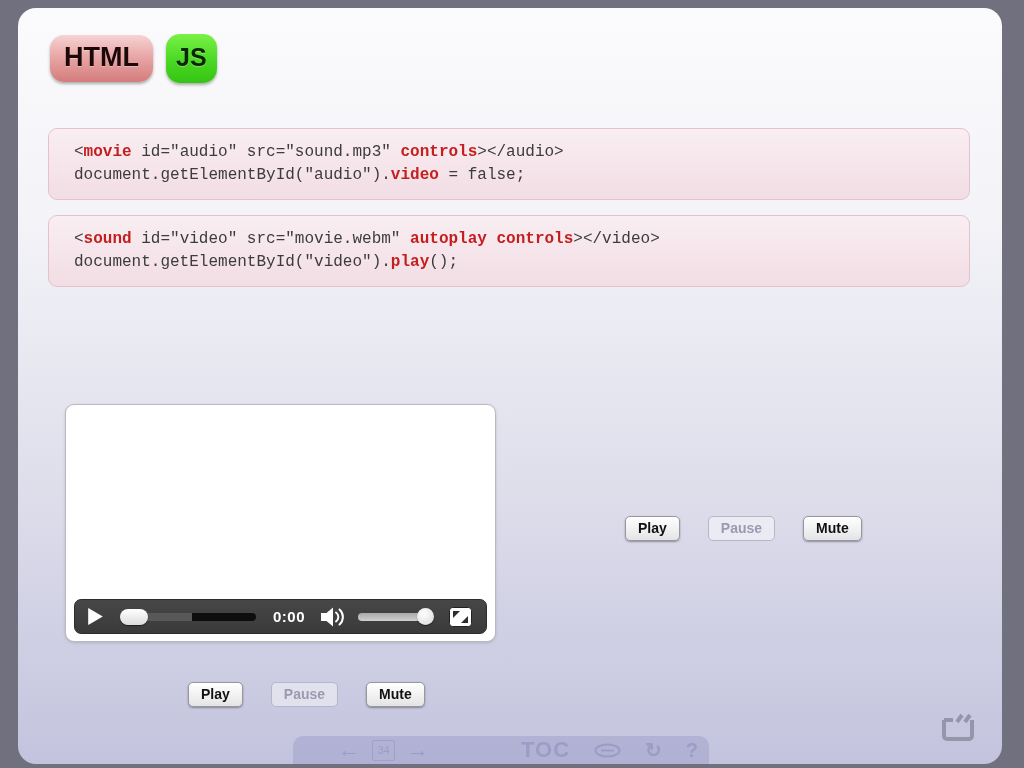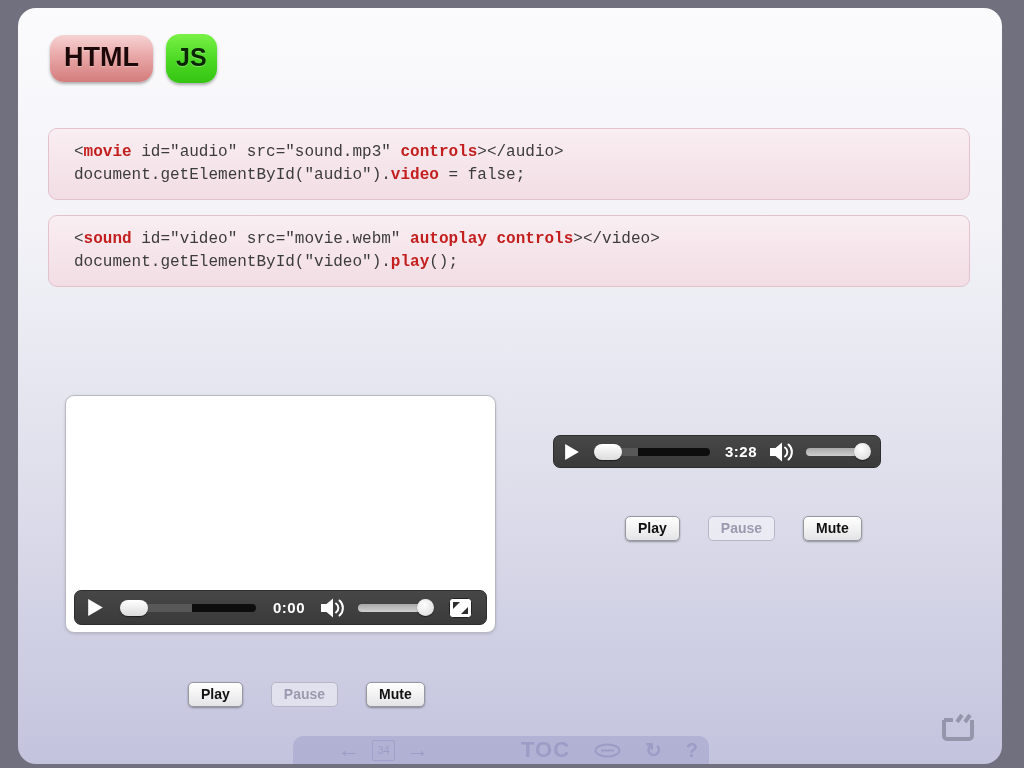--- a/index.html
+++ b/index.html
@@ -53,21 +53,21 @@
   .mac-btn.disabled {
     background:rgba(255,255,255,.45); border-color:#b6b6c6;
     color:#9a9ab0; box-shadow:none; cursor:default;
   }
   #reflect-btn { position:absolute; left:159px; top:341px; font-size:13px; font-weight:bold; padding:3px 11px 4px; }
   .btn-row { position:absolute; display:flex; gap:28px; }
   #video-btn-row { left:170px; top:674px; }
   #audio-btn-row { left:607px; top:508px; }
   
   .video-box {
-    position:absolute; left:47px; top:387px; width:431px; height:238px;
+    position:absolute; left:47px; top:396px; width:431px; height:238px;
     background:#fff; border:1px solid #b9b9c2; border-radius:9px;
     box-shadow:0 1px 3px rgba(0,0,0,.15);
   }
   
   .media-bar {
     background:linear-gradient(180deg,#474747 0%,#3a3a3a 100%);
     border:1px solid #2d2d2d; border-radius:7px;
     display:flex; align-items:center;
   }
   #video-controls { position:absolute; left:8px; right:8px; bottom:7px; height:35px; padding:0 13px; }
@@ -153,46 +153,20 @@
       <span style="margin-left:15px;display:flex;">
         <svg width="23" height="20" viewBox="0 0 23 20">
           <rect x="0.5" y="0.5" width="22" height="19" rx="3" fill="#fff" stroke="#222"></rect>
           <path d="M4 4 L11 4 L4 11 Z" fill="#2e2e2e"></path>
           <path d="M19 16 L12 16 L19 9 Z" fill="#2e2e2e"></path>
         </svg>
       </span>
     </div>
   </div>
 
-  <div class="media-bar" id="audio-controls">
-    <span class="play-tri">
-      <svg width="14" height="16" viewBox="0 0 12 14">
-          <path d="M0 0 L12 7 L0 14 Z" fill="#fff"></path>
-        </svg>
-    </span>
-    <span class="progress" style="margin-left:15px;">
-      <span class="thumb-pill"></span>
-      <span class="track" style="width:92px;">
-        <span class="seg-gray" style="width:20px;"></span>
-        <span class="seg-black" style="width:72px;"></span>
-      </span>
-    </span>
-    <span class="time" style="margin-left:15px;">3:28</span>
-    <span style="margin-left:13px;display:flex;">
-      <svg width="26" height="20" viewBox="0 0 26 20">
-        <path d="M0 6 h5.5 l6.5-5.5 v19 l-6.5-5.5 H0 Z" fill="#fff"></path>
-        <path d="M15 5.5 a5.5 5.5 0 0 1 0 9" stroke="#fff" stroke-width="2" fill="none" stroke-linecap="round"></path>
-        <path d="M18.5 2.5 a10 10 0 0 1 0 15" stroke="#fff" stroke-width="2" fill="none" stroke-linecap="round"></path>
-      </svg>
-    </span>
-    <span class="vol" style="margin-left:10px;">
-      <span class="vol-track" style="width:62px;"></span>
-      <span class="vol-thumb"></span>
-    </span>
-  </div>
 
   <div class="btn-row" id="audio-btn-row">
     <button class="mac-btn">Play</button>
     <button class="mac-btn disabled">Pause</button>
     <button class="mac-btn">Mute</button>
   </div>
 
   <div class="btn-row" id="video-btn-row">
     <button class="mac-btn">Play</button>
     <button class="mac-btn disabled">Pause</button>

